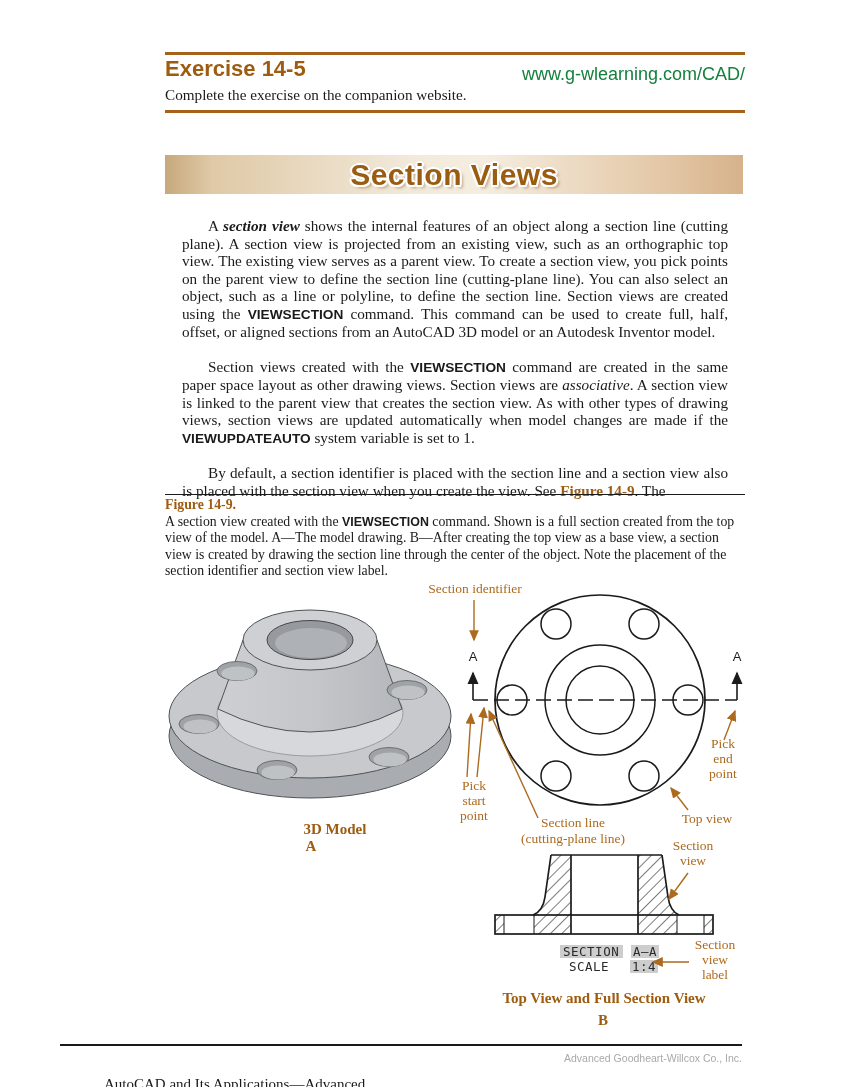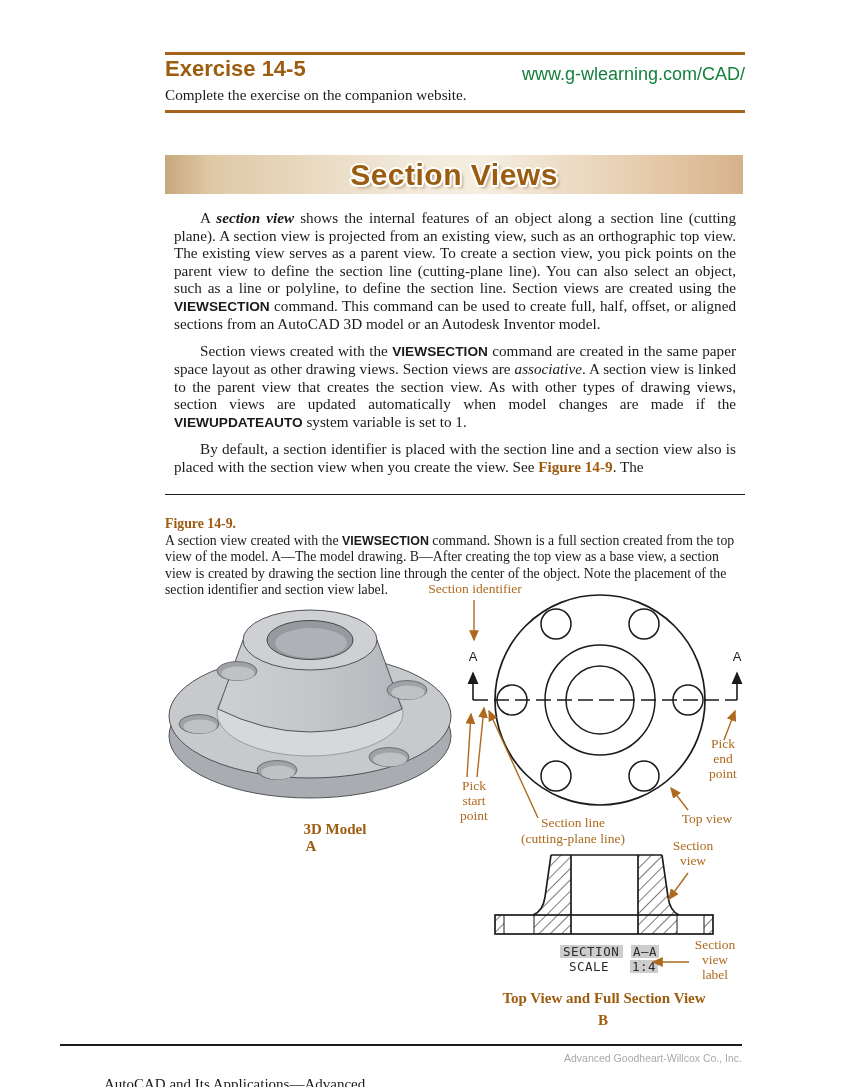--- a/index.html
+++ b/index.html
@@ -24,28 +24,28 @@
     display:flex;align-items:center;justify-content:center;
   }
   .banner-title{
     font-family:"Liberation Sans",sans-serif;font-weight:700;font-size:30px;letter-spacing:.5px;color:#9a5c10;
     text-shadow:-2px 0 #fff,2px 0 #fff,0 -2px #fff,0 2px #fff,-1.5px -1.5px #fff,1.5px -1.5px #fff,-1.5px 1.5px #fff,1.5px 1.5px #fff,3px 3px 3px rgba(140,100,55,.55);
   }
   .bodytext{
     position:absolute;left:165px;top:200px;width:580px;
     font-size:15.2px;line-height:17.5px;text-align:justify;
   }
-  .bodytext p{margin:9px;text-indent:26px;}
+  .bodytext p{margin:17px;text-indent:26px;}
   .seg-b{font-family:"Liberation Sans",sans-serif;font-weight:700;font-size:.9em;}
   .seg-i{font-style:italic;}
   .seg-bi{font-weight:700;font-style:italic;}
   .seg-ref{font-weight:700;color:#9d5c10;}
   .figcaption{
     position:absolute;left:165px;top:494px;width:580px;
-    border-top:1.5px solid #1a1a1a;padding-top:21px;
+    border-top:1.5px solid #1a1a1a;padding-top:2px;
     font-size:13.8px;line-height:16.5px;
   }
   .figcaption .fighead{font-weight:700;color:#9d5c10;}
   .figsvg{position:absolute;left:165px;top:583px;}
   .footer-rule{position:absolute;left:60px;top:1044px;width:682px;height:2px;background:#1a1a1a;}
   .footer-num{position:absolute;left:62px;top:1048px;font-weight:700;font-size:15px;margin-top:44px;}
   .footer-title{position:absolute;left:104px;top:1048px;font-size:15px;margin-top:28px;}
   .footer-copy{
     position:absolute;right:107px;top:1052px;
     font-family:"Liberation Sans",sans-serif;font-size:10.5px;color:#a9a9a9;

